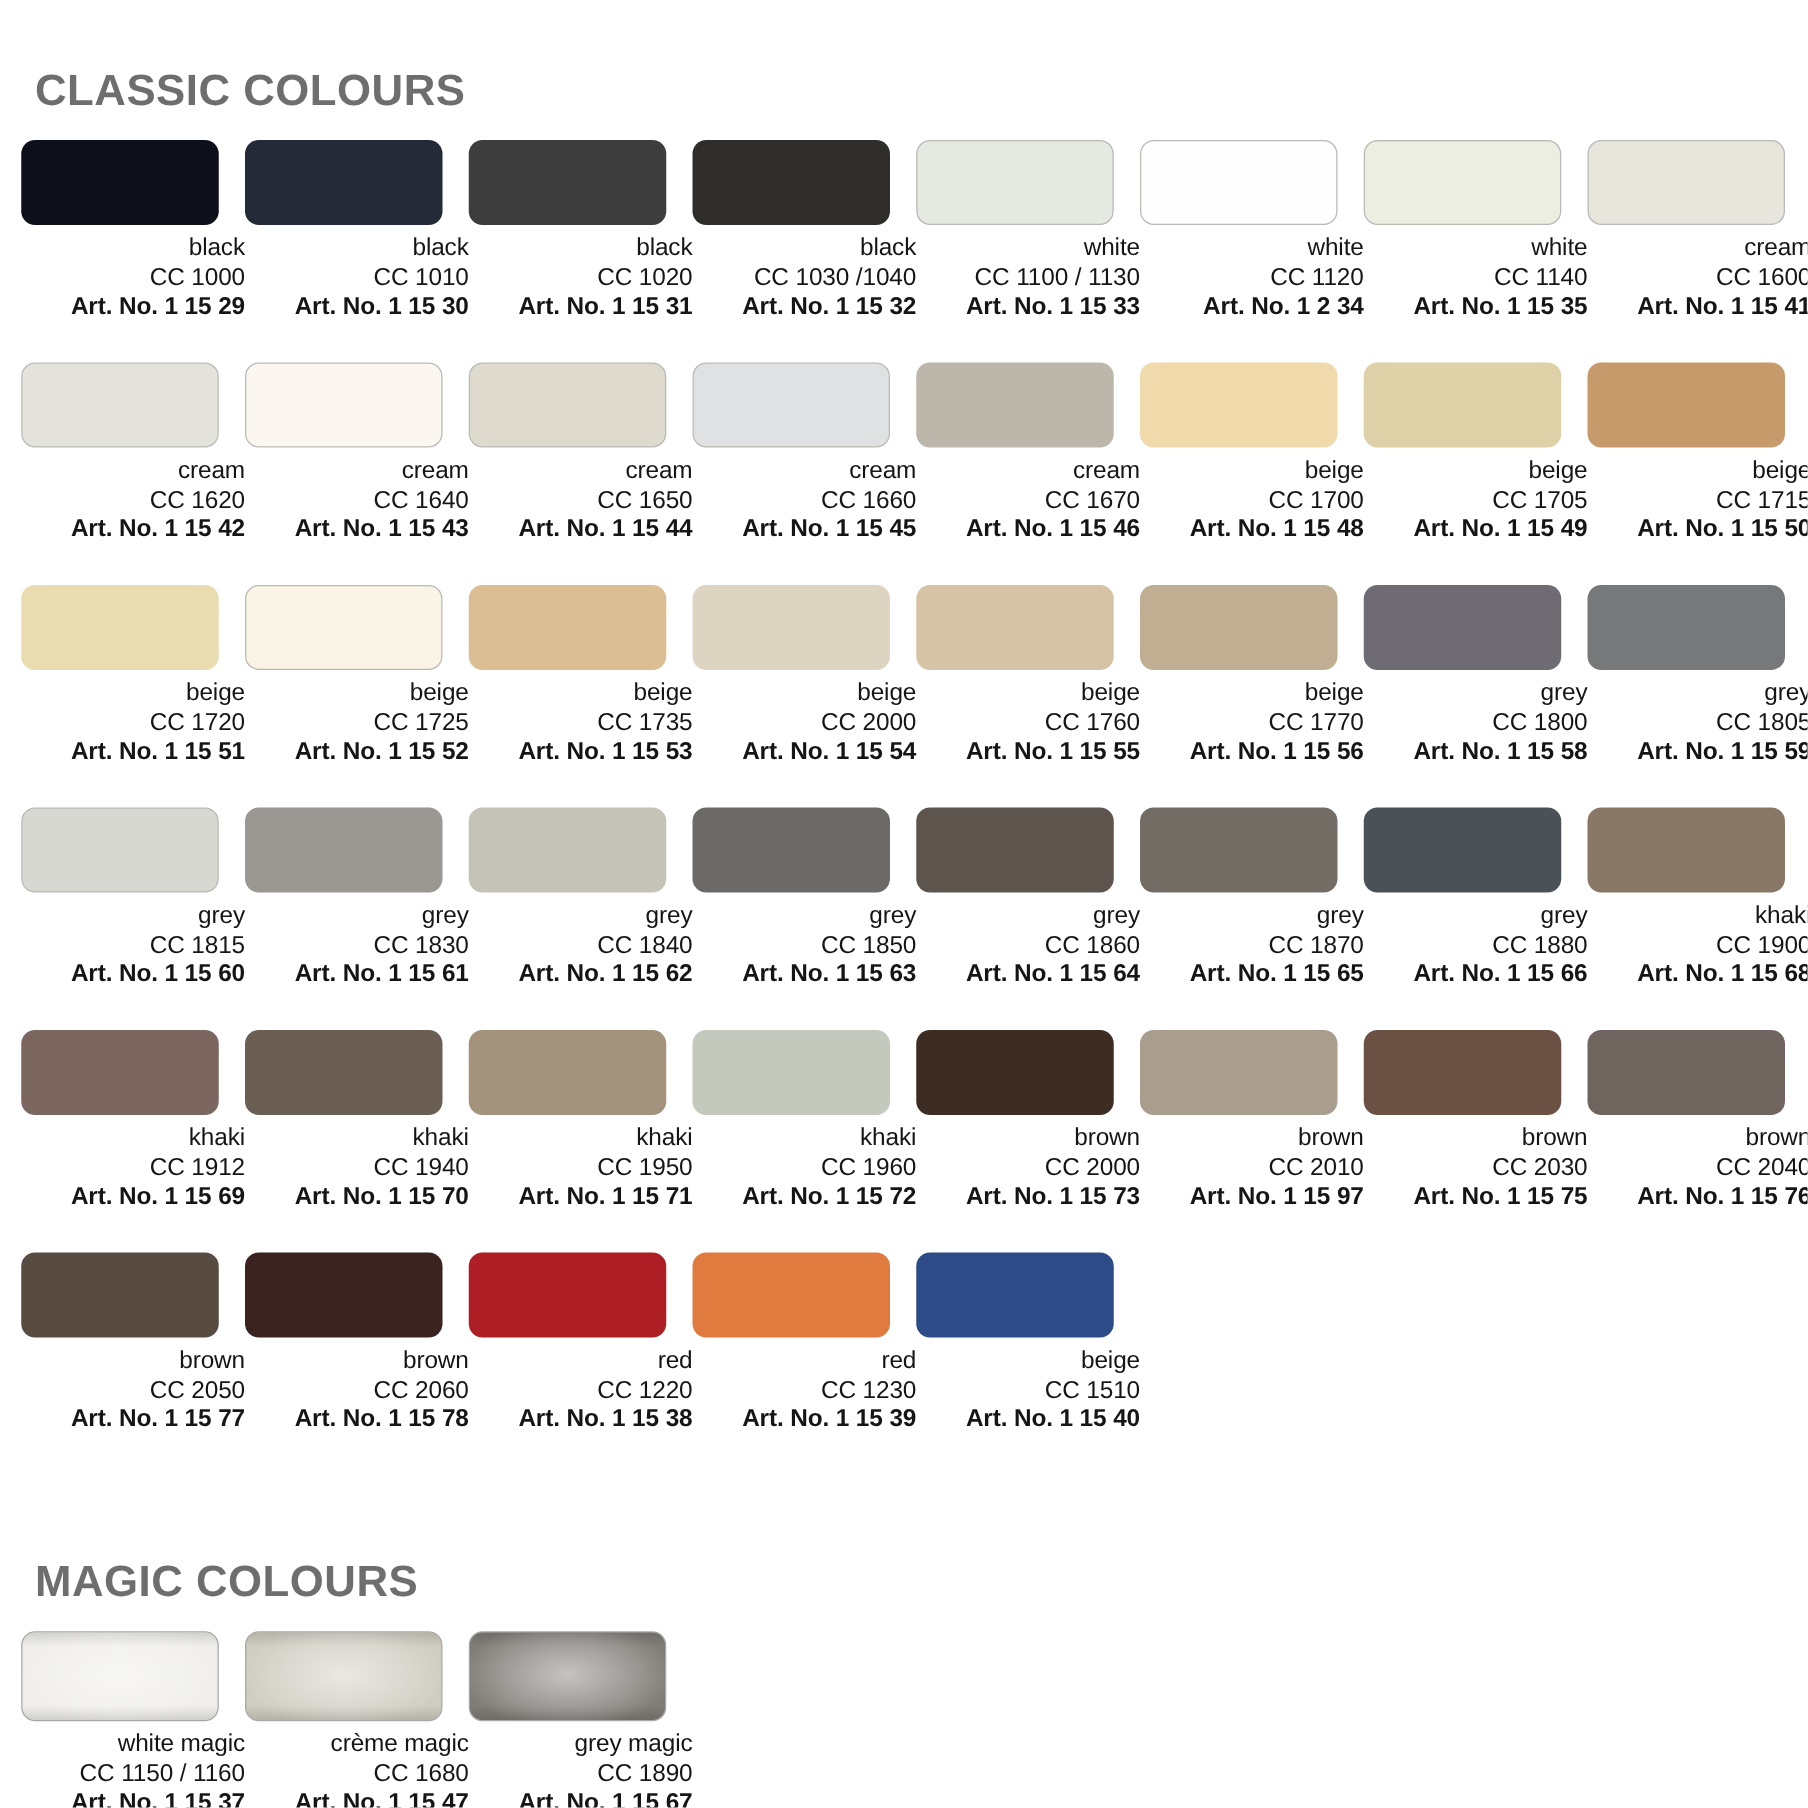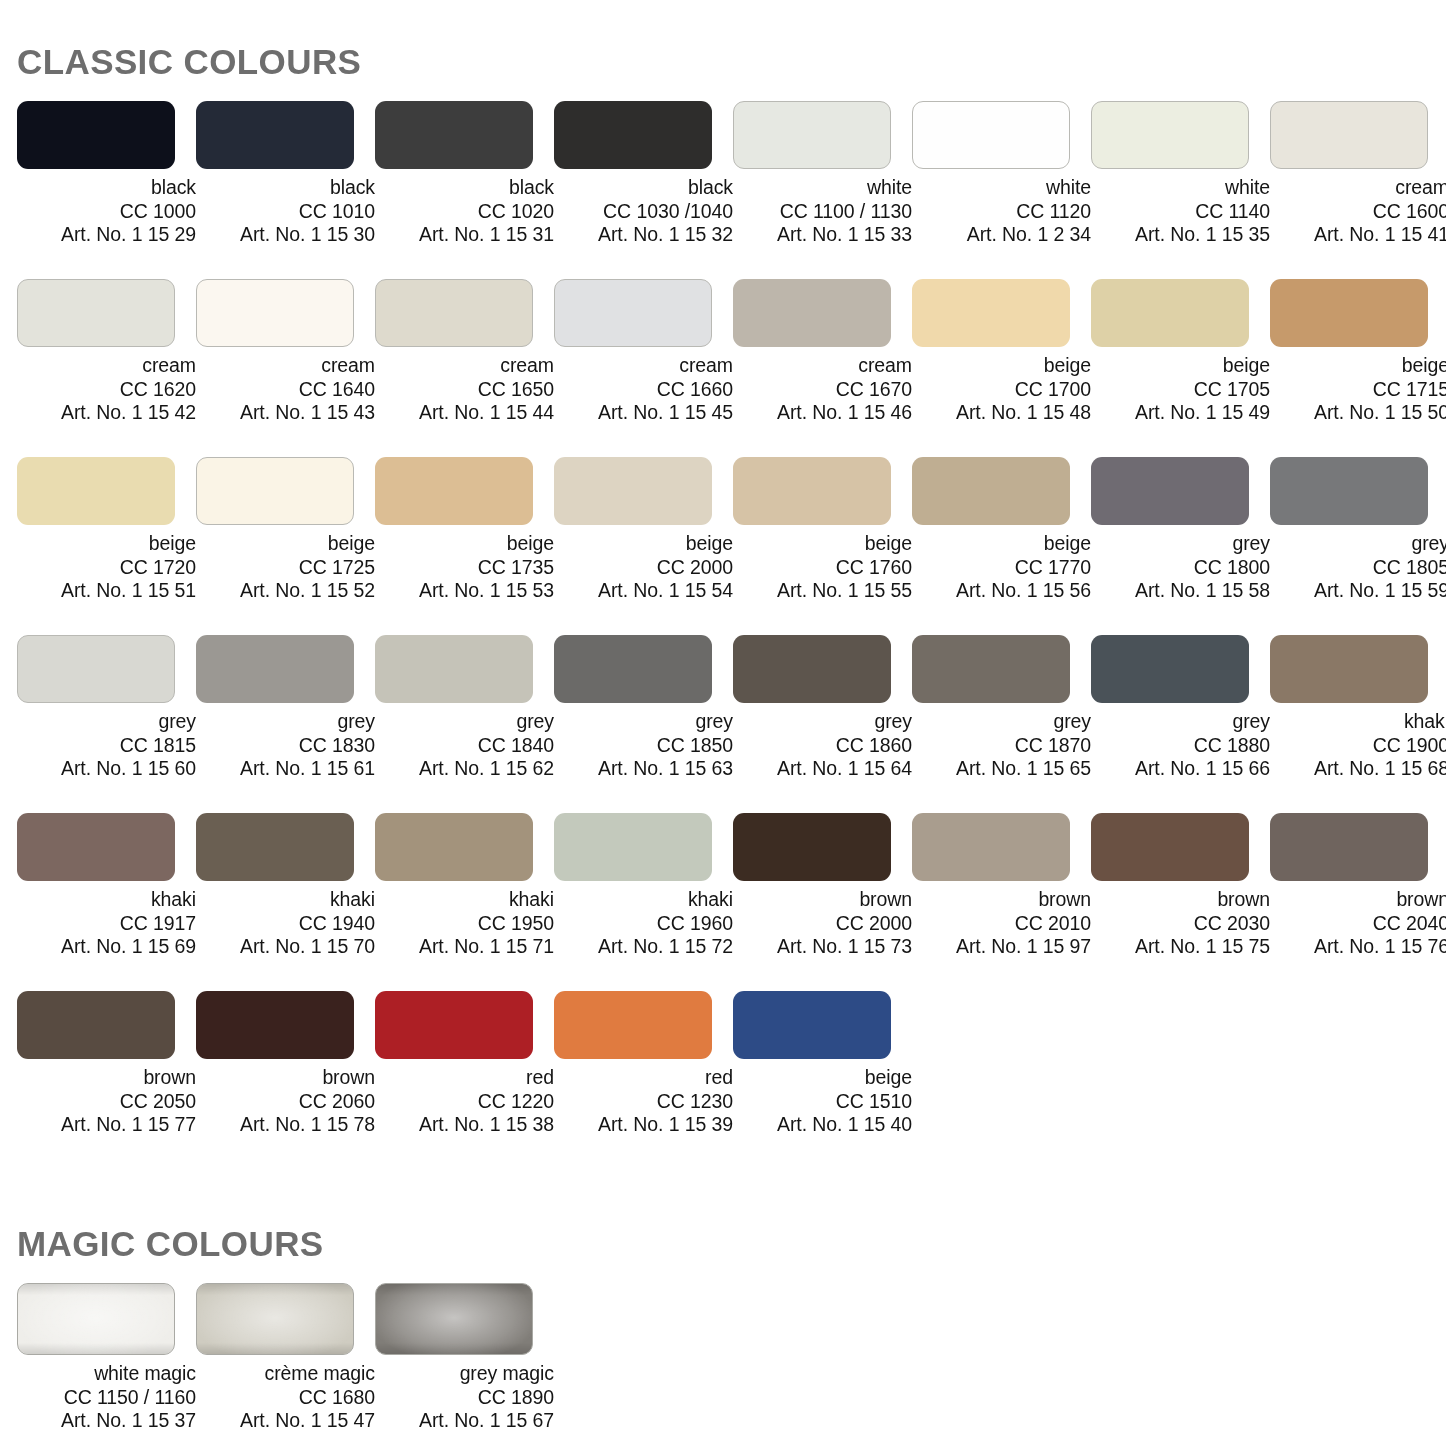--- a/index.html
+++ b/index.html
@@ -21,21 +21,21 @@
     box-sizing: border-box;
     padding: 0 0 0 17px;
   }
   .section-title {
     font-family: "Liberation Sans", sans-serif;
     font-weight: bold;
     font-size: 35px;
     letter-spacing: 0.4px;
     color: #6e6e6e;
     line-height: 1;
-    margin: 0;
+    margin: 11px;
     padding: 0;
   }
   #classic-title { padding-top: 44px; }
   #magic-title   { padding-top: 57px; }
 
   .grid {
     display: grid;
     grid-template-columns: repeat(8, 179px);
     grid-auto-rows: 178px;
     margin-top: 22px;
@@ -87,21 +87,21 @@
     font-size: 19.5px;
     line-height: 23.5px;
     letter-spacing: -0.1px;
     color: #151515;
   }
   .l-name, .l-code {
     font-weight: normal;
     white-space: nowrap;
   }
   .l-art {
-    font-weight: normal;
+    font-weight: bold;
     white-space: nowrap;
   }
 </style>
 </head>
 <body>
 
 <div class="page">
 
   <h1 class="section-title" id="classic-title">CLASSIC COLOURS</h1>
 
@@ -359,21 +359,21 @@
         <div class="labels">
           <div class="l-name">khaki</div>
           <div class="l-code">CC 1900</div>
           <div class="l-art">Art. No. 1 15 68</div>
         </div>
       </div>
       <div class="swatch-cell">
         <div class="chip" style="background: rgb(124, 103, 96);"></div>
         <div class="labels">
           <div class="l-name">khaki</div>
-          <div class="l-code">CC 1917</div>
+          <div class="l-code">CC 1912</div>
           <div class="l-art">Art. No. 1 15 69</div>
         </div>
       </div>
       <div class="swatch-cell">
         <div class="chip" style="background: rgb(106, 95, 82);"></div>
         <div class="labels">
           <div class="l-name">khaki</div>
           <div class="l-code">CC 1940</div>
           <div class="l-art">Art. No. 1 15 70</div>
         </div>

